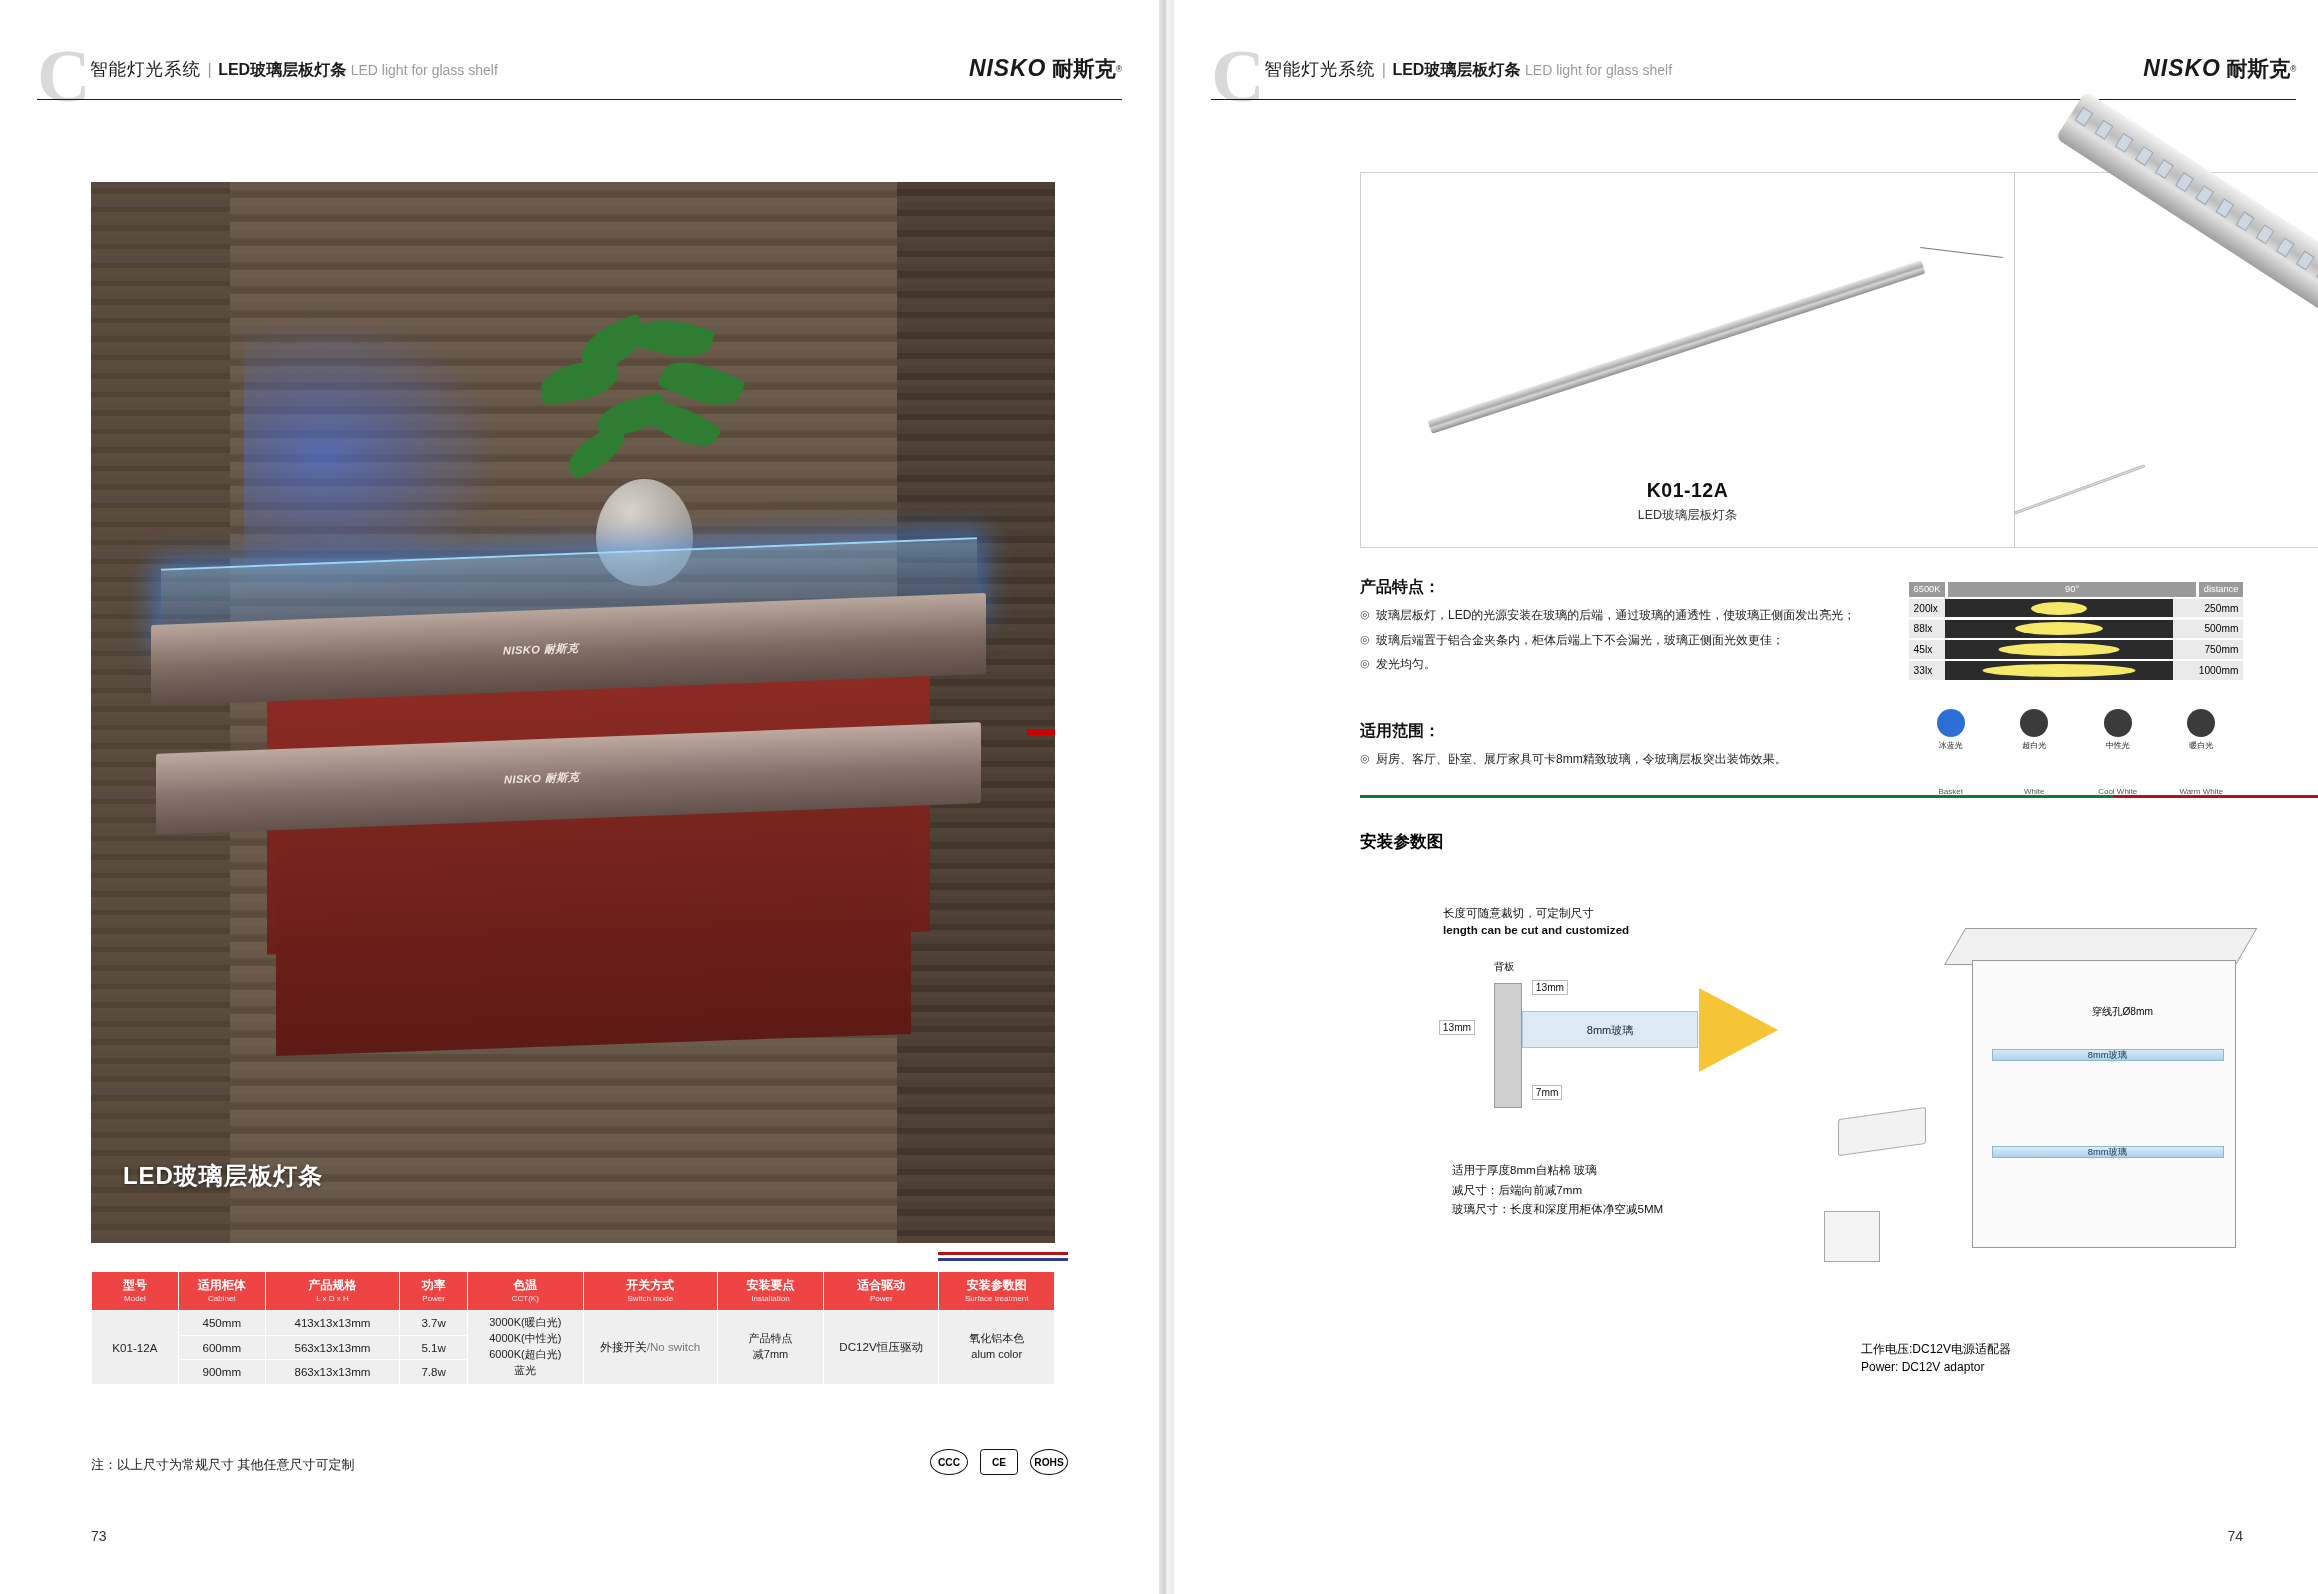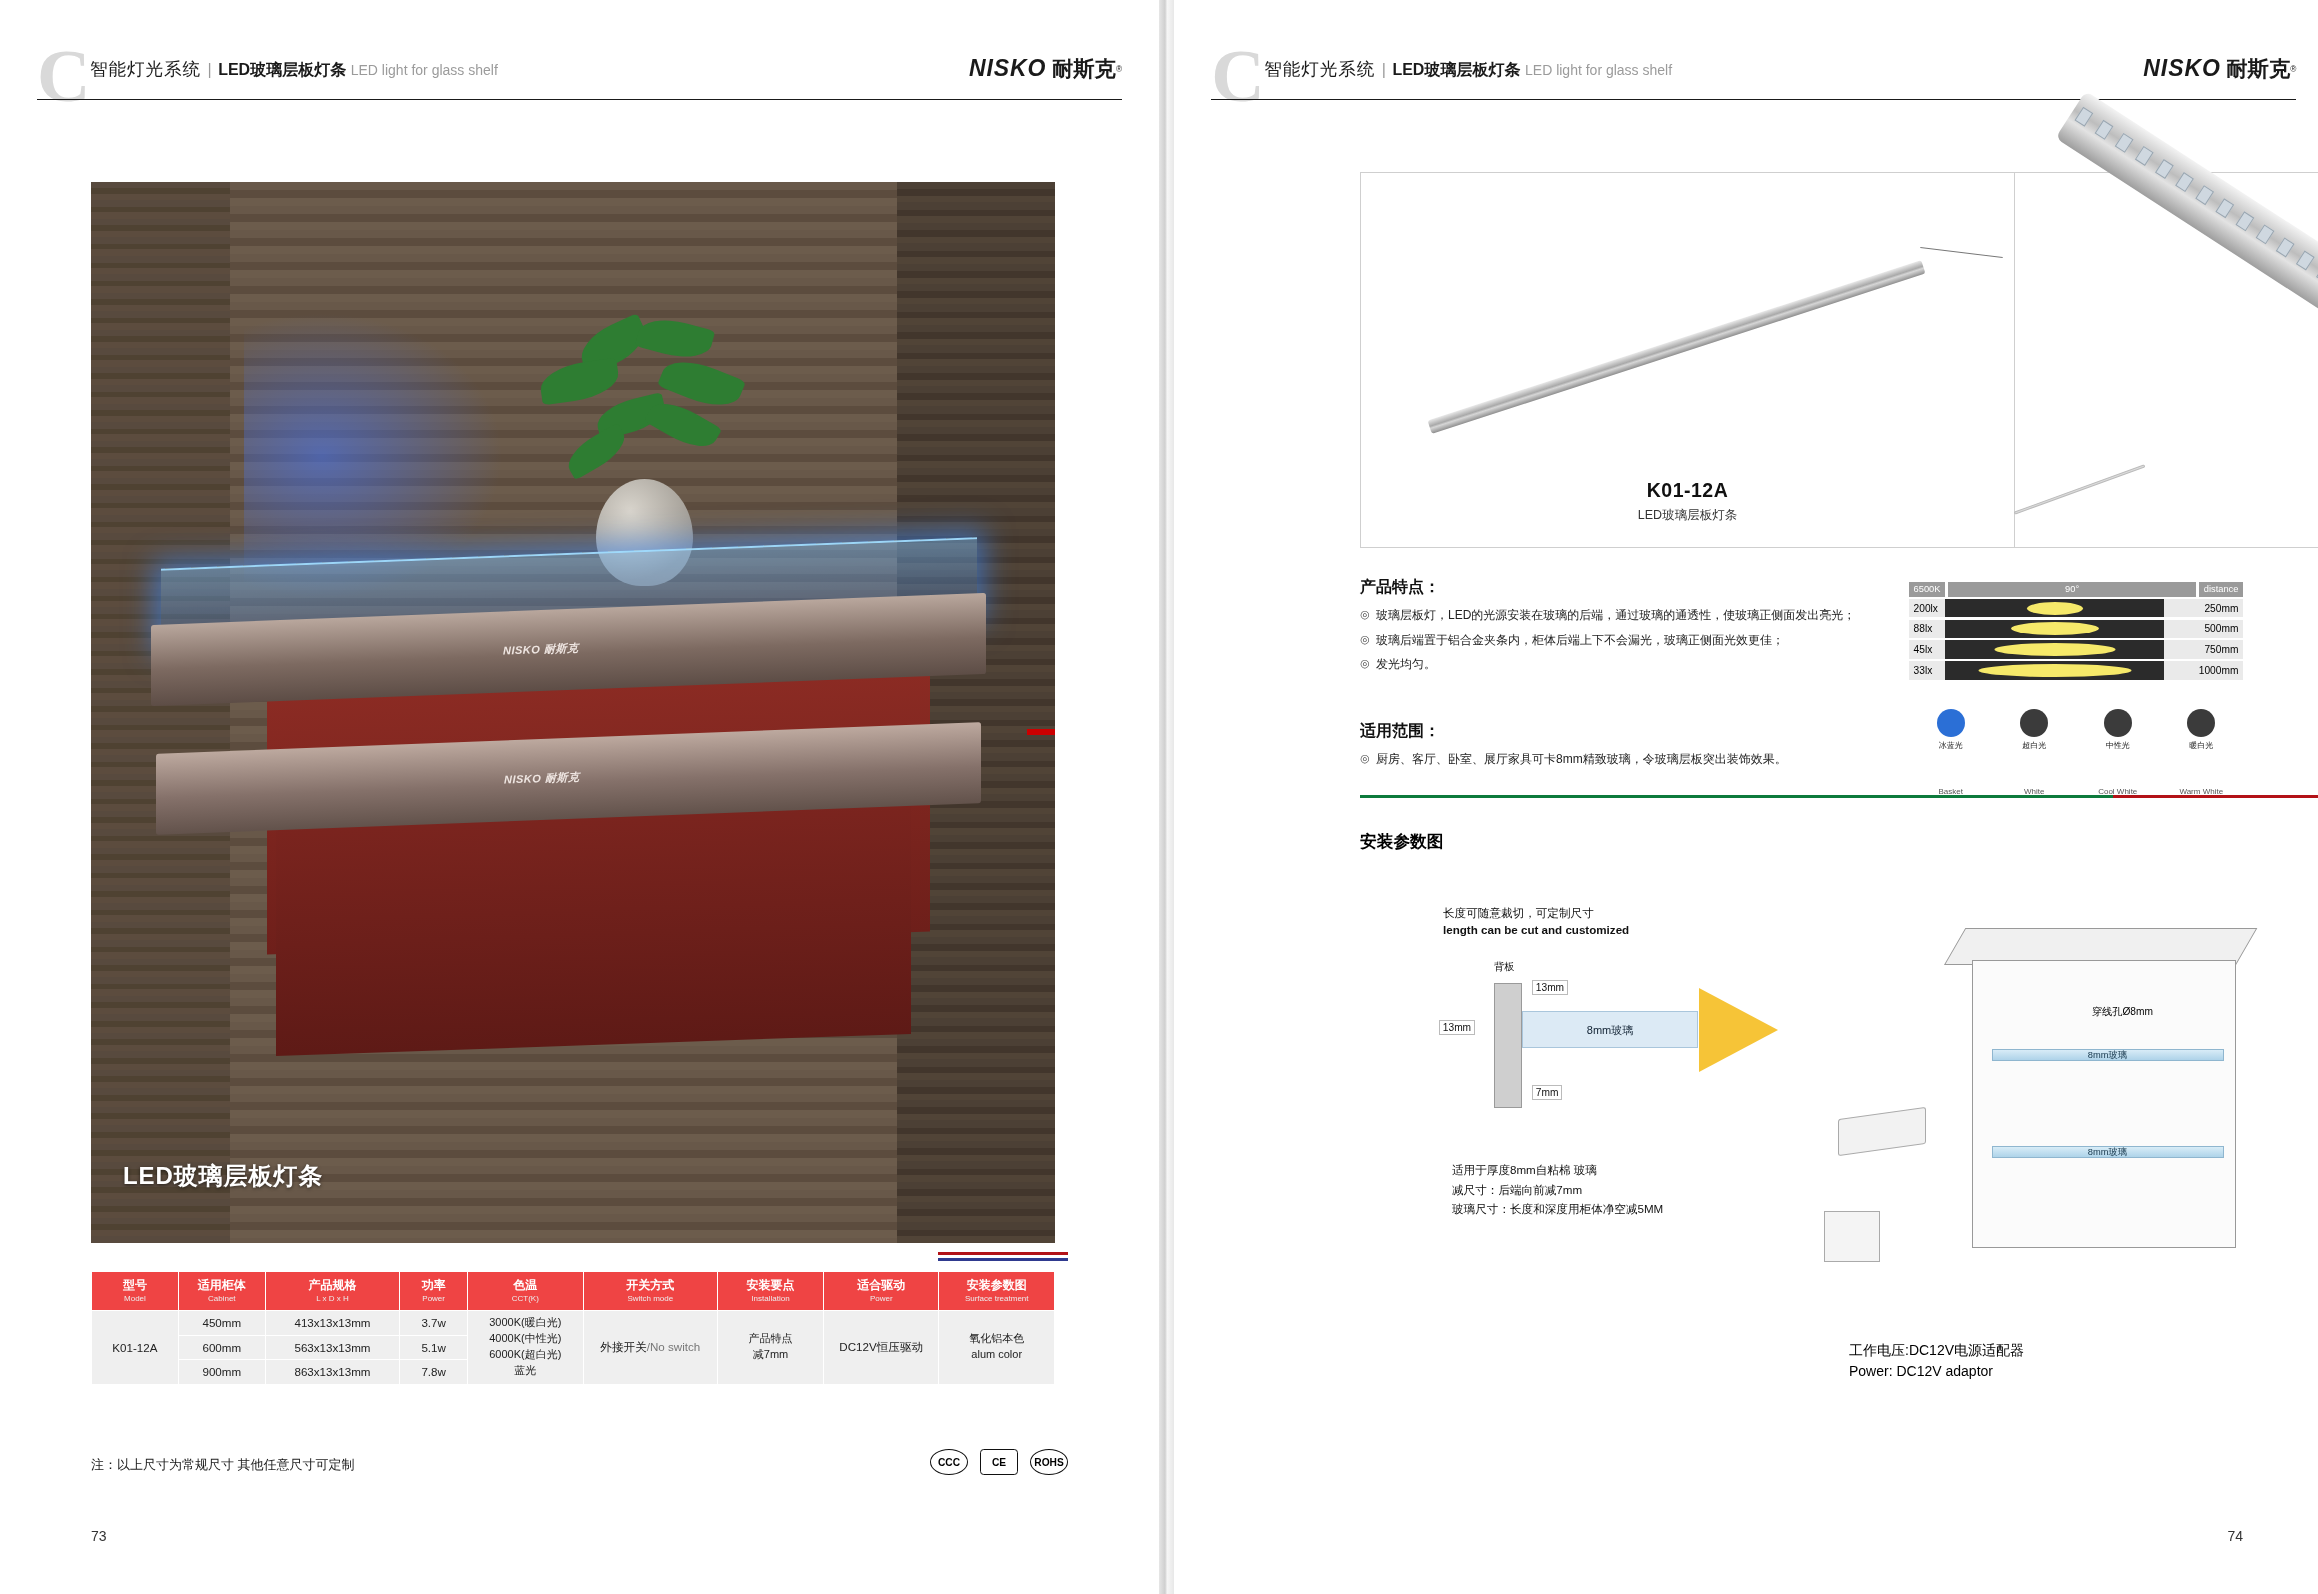--- a/index.html
+++ b/index.html
@@ -151,21 +151,21 @@
   .bullets { margin-top:8.3px; }
   .bullets .b { display:flex; font-size:12px; color:#222; line-height:1.5; margin-bottom:6.5px; }
   .bullets .b .dot { flex:0 0 16px; color:#444; font-size:11px; }
 
   .lightchart { position:absolute; right:91px; top:582px; width:334px; }
   .lc-head { display:flex; gap:2.8px; }
   .lc-head span { font-size:9.3px; color:#fff; background:#9a9a9a; padding:2.3px 4.6px; }
   .lc-head .mid { flex:1; text-align:center; }
   .lc-row { display:flex; align-items:stretch; height:18.5px; margin-top:2.3px; }
   .lc-row .lx { width:36px; background:#eaeaea; font-size:10.2px; display:flex; align-items:center; padding-left:4.6px; }
-  .lc-row .mm { width:79px; background:#eaeaea; font-size:10.2px; display:flex; align-items:center; justify-content:flex-end; padding-right:4.6px; }
+  .lc-row .mm { width:70px; background:#eaeaea; font-size:10.2px; display:flex; align-items:center; justify-content:flex-end; padding-right:4.6px; }
   .lc-cone { flex:1; position:relative; background:#2b2b2b; overflow:hidden; }
   .cone-l { position:absolute; left:50%; transform:translateX(-50%); background:#f6e96a; border-radius:50%; }
 
   .cct { position:absolute; right:91px; top:709px; width:334px; display:flex; justify-content:space-around; }
   .cct .item { text-align:center; width:70px; }
   .cct .bulb { width:28px; height:28px; border-radius:50%; margin:0 auto 3.7px; position:relative; }
   .cct .nm { font-size:8px; line-height:1.25; color:#222; }
   .cct .nm i { font-style:normal; display:block; color:#555;margin-top:36px; }
 
   .green-rule { position:absolute; left:1360px; top:795px; width:965px; height:2.8px;
@@ -182,21 +182,21 @@
   .dimbox { position:absolute; font-size:10.2px; color:#111; border:0.5px solid #bbb; padding:0.9px 2.8px; background:#fff; }
   .note-block { position:absolute; left:92px; top:288px; font-size:11.6px; line-height:1.7; color:#111; }
 
   .cabinet { position:absolute; right:56px; top:56px; width:325px; height:334px; }
   .cab-body { position:absolute; left:28px; top:32px; width:264px; height:288px; border:1.4px solid #999; background:#fbfbfb; }
   .cab-top { position:absolute; left:0; top:0; width:292px; height:37px; background:#f0f0f0; border:1.4px solid #999; transform:skewX(-30deg); transform-origin:left bottom;}
   .cab-shelf { position:absolute; height:12px; background:linear-gradient(180deg,#d8ecf7,#aed3e9); border:0.9px solid #8fb6cf; }
   .cab-shelf span { position:absolute; left:50%; top:50%; transform:translate(-50%,-50%); font-size:9.3px; color:#17384d; white-space:nowrap; }
   .adaptor { position:absolute; left:18.5px; top:116px; width:88px; height:37px; background:#f2f2f2; border:0.9px solid #aaa; border-radius:2.8px; transform:skewY(-8deg); }
   .plug { position:absolute; left:14px; top:218px; width:56px; height:51px; background:#f4f4f4; border:0.9px solid #aaa; }
-  .powernote { position:absolute; left:489px; top:468px; font-size:14px; line-height:1.5; }
+  .powernote { position:absolute; left:501px; top:468px; font-size:12px; line-height:1.5; }
 
   .hole-note { position:absolute; right:116px; top:77px; font-size:10.2px; }
 </style>
 </head>
 <body>
 
 <div class="spread">
 
   <div class="page page-left">
 

